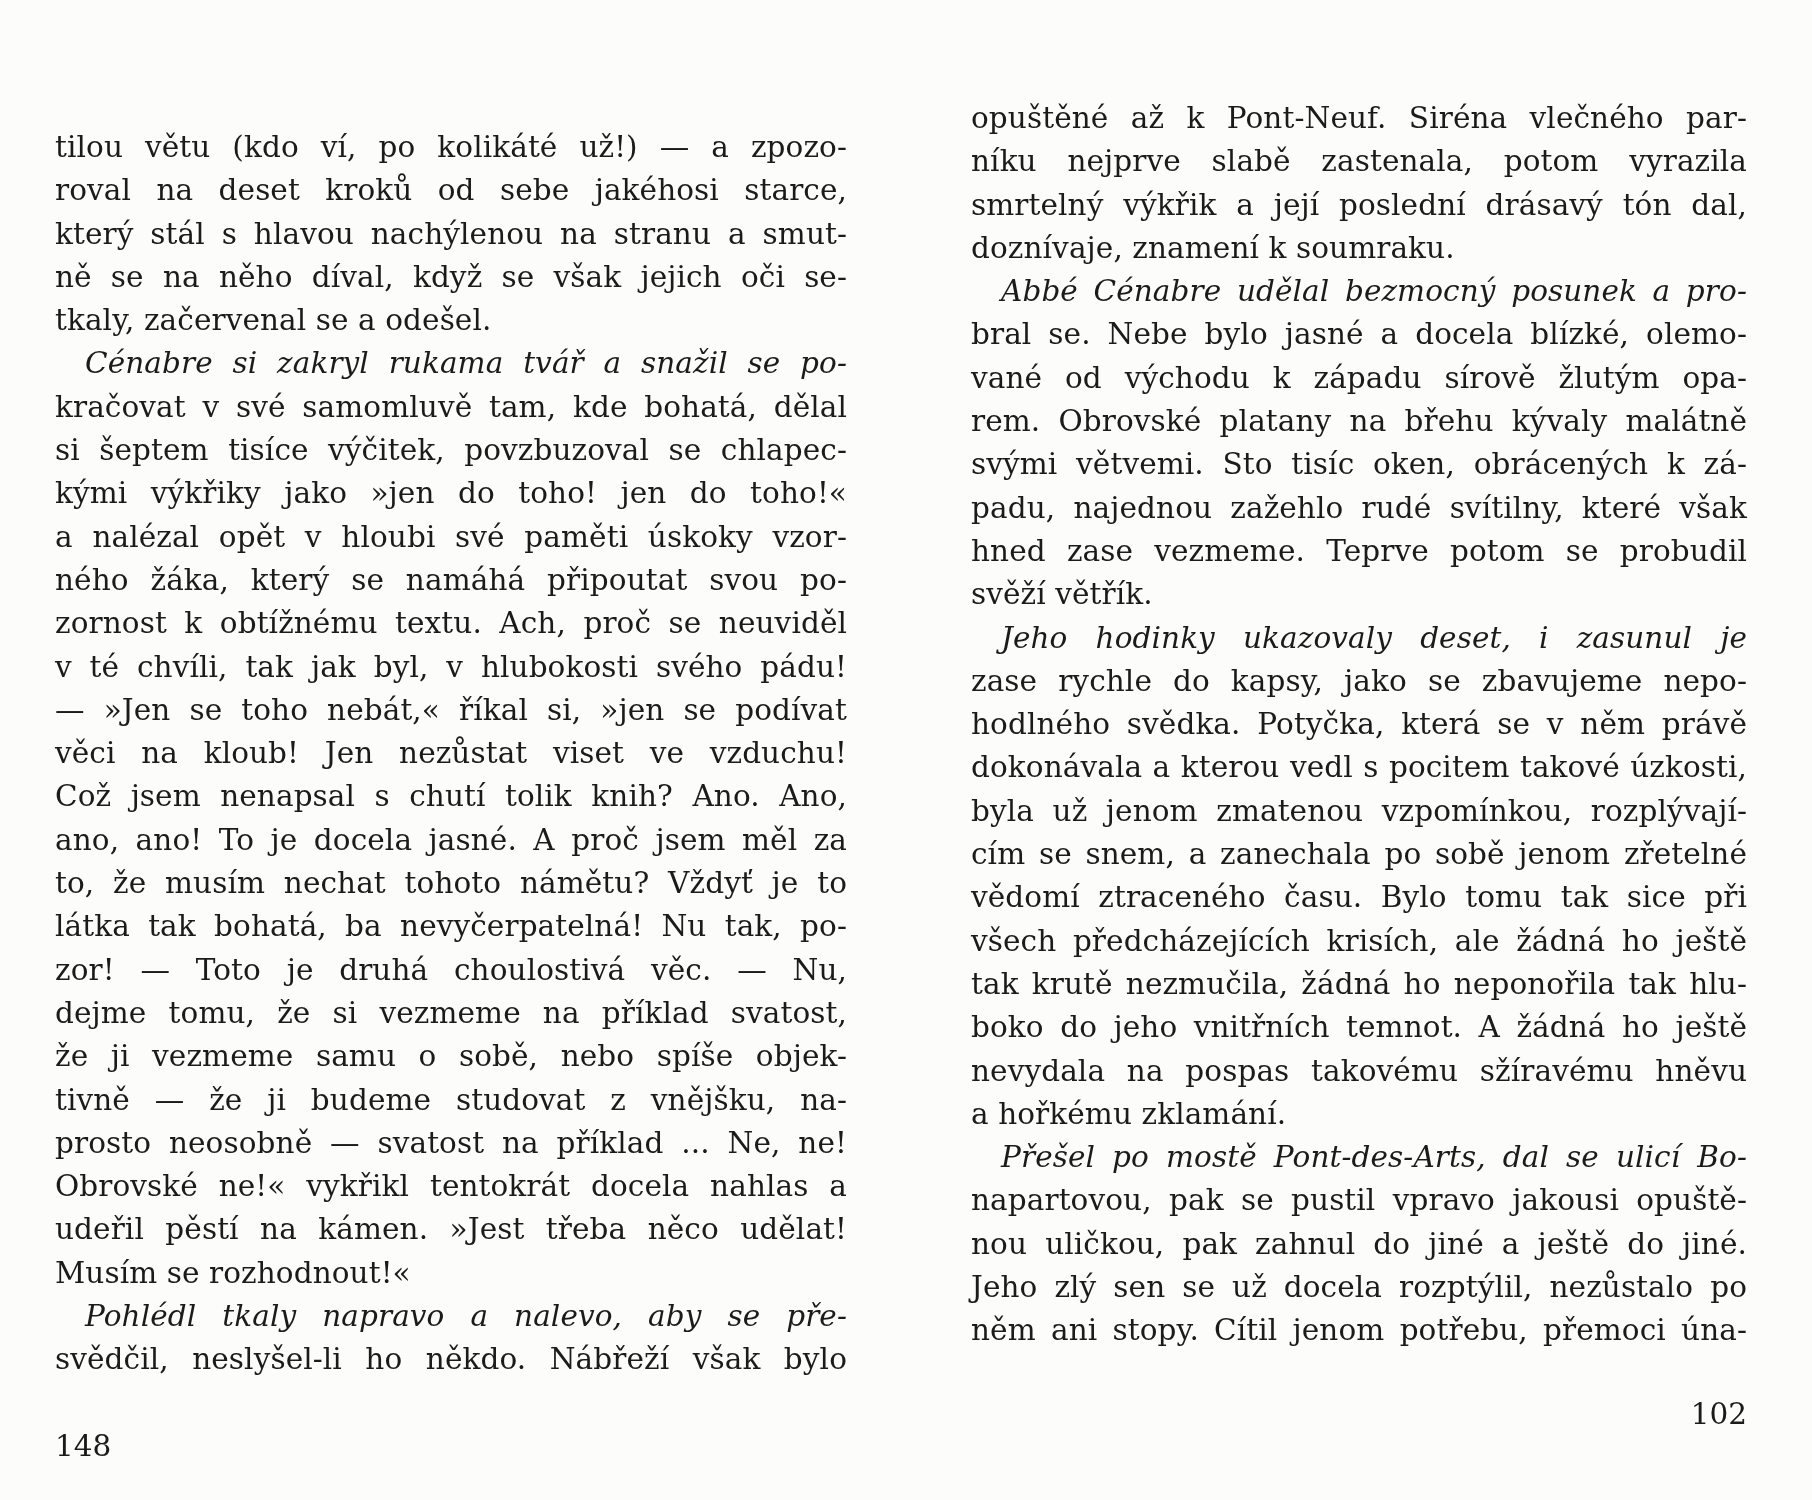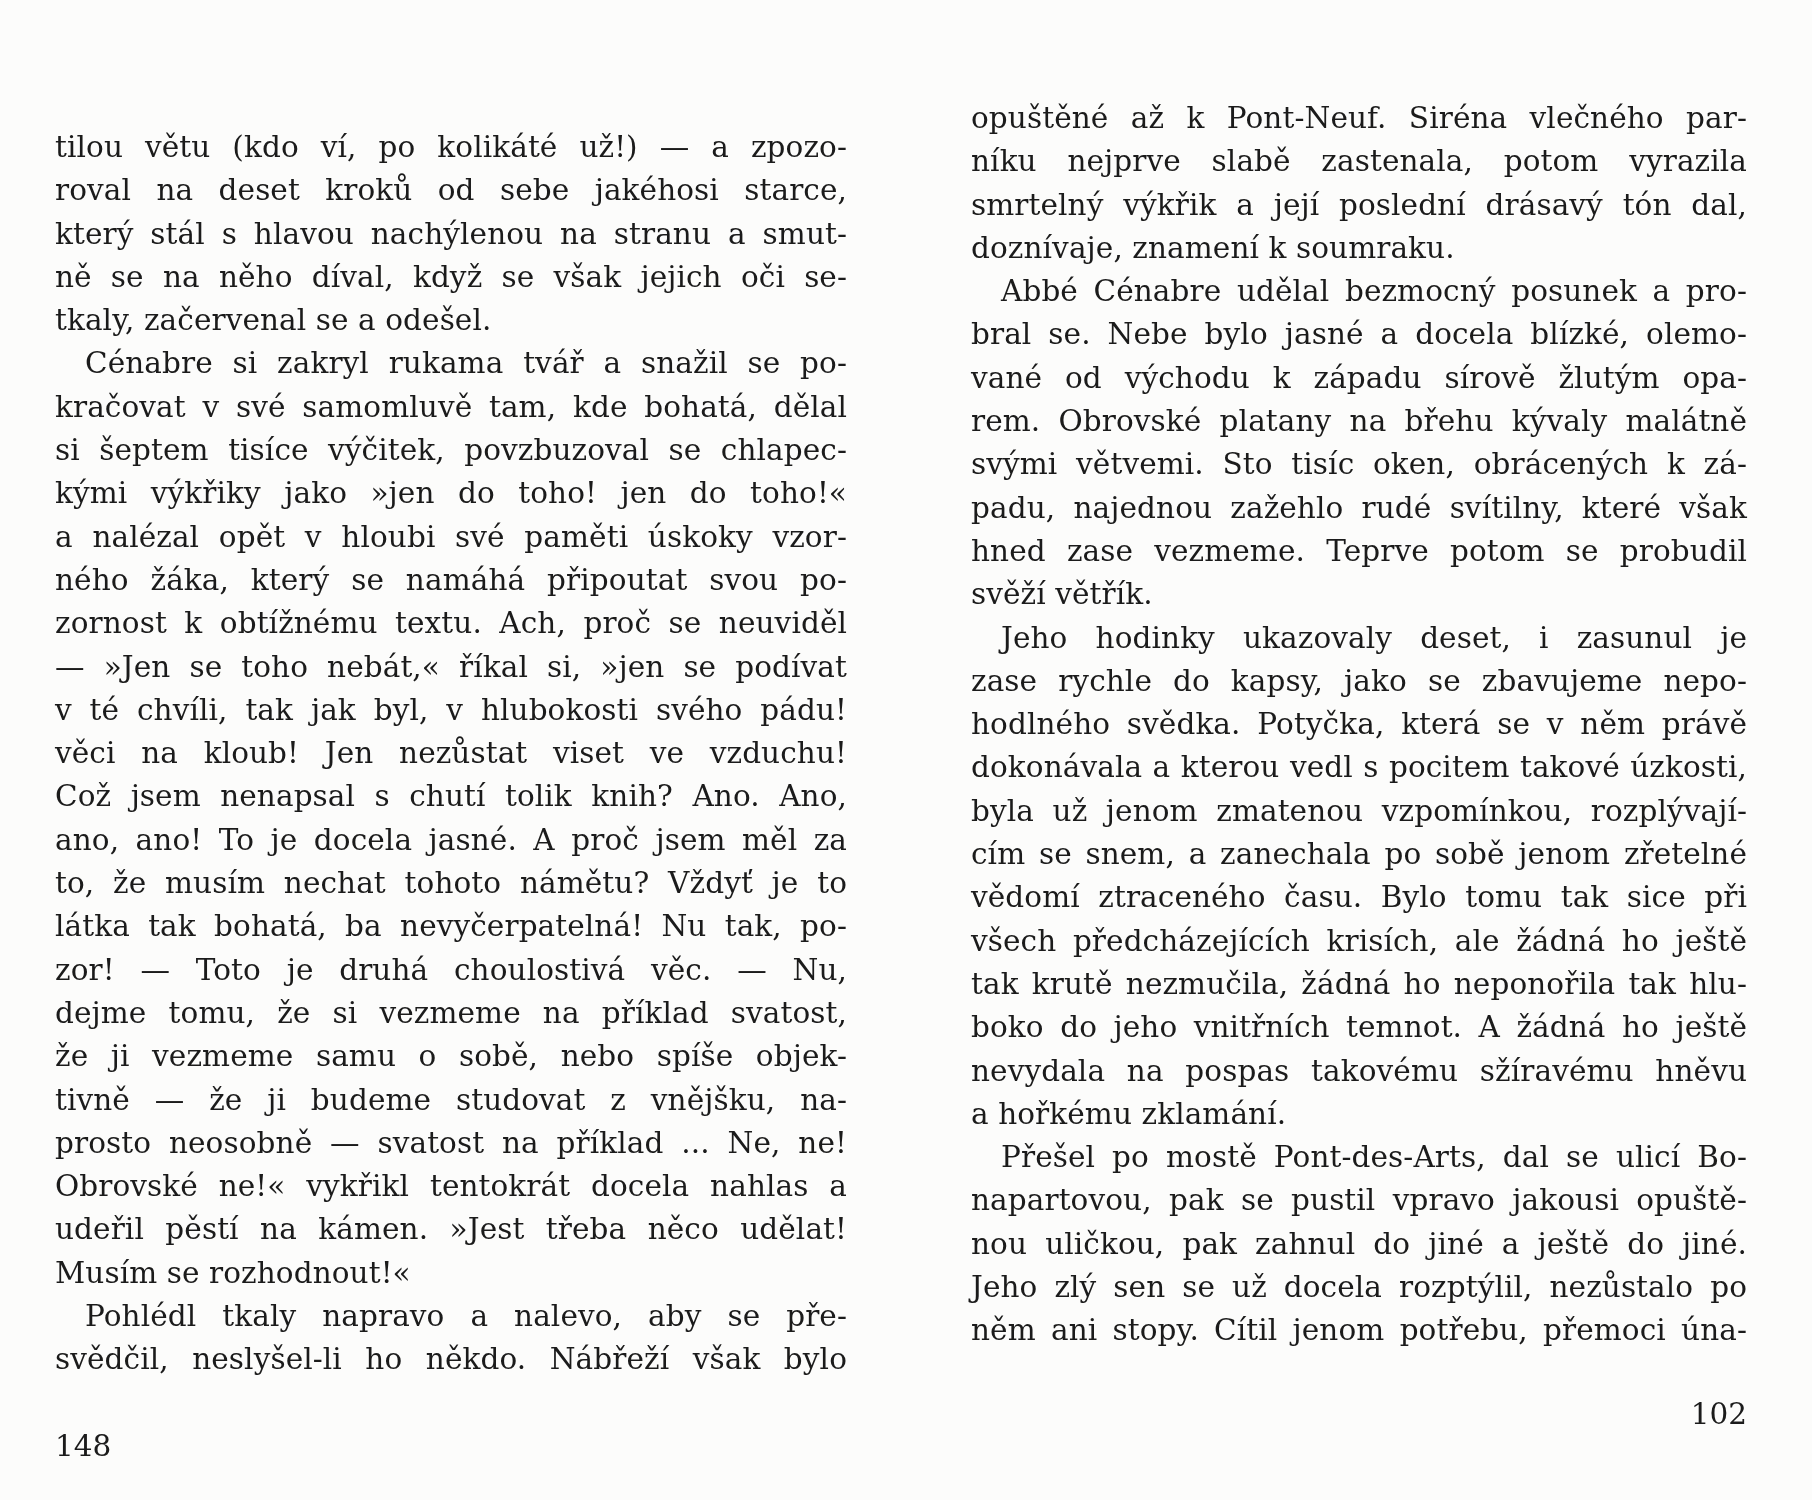--- a/index.html
+++ b/index.html
@@ -34,21 +34,21 @@
     text-align: justify;
     text-align-last: justify;
     height: 43.3px;
     overflow: visible;
     white-space: normal;
   }
   .line.rag {
     text-align: right;
     text-align-last: left;
   }
-  .line.indent { text-indent: 30px; }
+  .line.indent { text-indent: 30px; font-style: italic; }
   .page-number {
     position: absolute;
     font-size: 29.5px;
     line-height: 32px;
   }
   .pn-left  { left: 55px; top: 1430px; text-align: center; }
   .pn-right { left: 971px; top: 1398px; width: 776px; text-align: right; }
 </style>
 </head>
 <body>
@@ -62,22 +62,22 @@
         <div class="line">který stál s hlavou nachýlenou na stranu a smut-</div>
         <div class="line">ně se na něho díval, když se však jejich oči se-</div>
         <div class="line rag">tkaly, začervenal se a odešel.</div>
         <div class="line indent">Cénabre si zakryl rukama tvář a snažil se po-</div>
         <div class="line">kračovat v své samomluvě tam, kde bohatá, dělal</div>
         <div class="line">si šeptem tisíce výčitek, povzbuzoval se chlapec-</div>
         <div class="line">kými výkřiky jako »jen do toho! jen do toho!«</div>
         <div class="line">a nalézal opět v hloubi své paměti úskoky vzor-</div>
         <div class="line">ného žáka, který se namáhá připoutat svou po-</div>
         <div class="line">zornost k obtížnému textu. Ach, proč se neuviděl</div>
+        <div class="line">v té chvíli, tak jak byl, v hlubokosti svého pádu!</div>
         <div class="line">— »Jen se toho nebát,« říkal si, »jen se podívat</div>
-        <div class="line">v té chvíli, tak jak byl, v hlubokosti svého pádu!</div>
         <div class="line">věci na kloub! Jen nezůstat viset ve vzduchu!</div>
         <div class="line">Což jsem nenapsal s chutí tolik knih? Ano. Ano,</div>
         <div class="line">ano, ano! To je docela jasné. A proč jsem měl za</div>
         <div class="line">to, že musím nechat tohoto námětu? Vždyť je to</div>
         <div class="line">látka tak bohatá, ba nevyčerpatelná! Nu tak, po-</div>
         <div class="line">zor! — Toto je druhá choulostivá věc. — Nu,</div>
         <div class="line">dejme tomu, že si vezmeme na příklad svatost,</div>
         <div class="line">že ji vezmeme samu o sobě, nebo spíše objek-</div>
         <div class="line">tivně — že ji budeme studovat z vnějšku, na-</div>
         <div class="line">prosto neosobně — svatost na příklad ... Ne, ne!</div>

